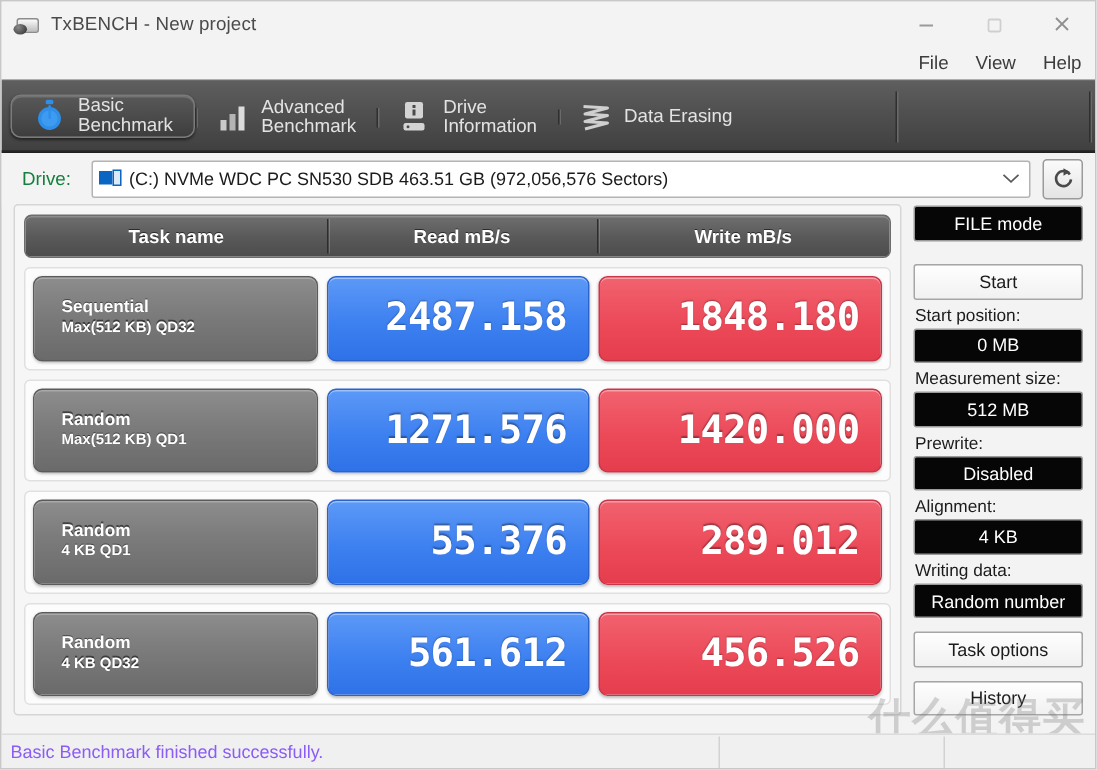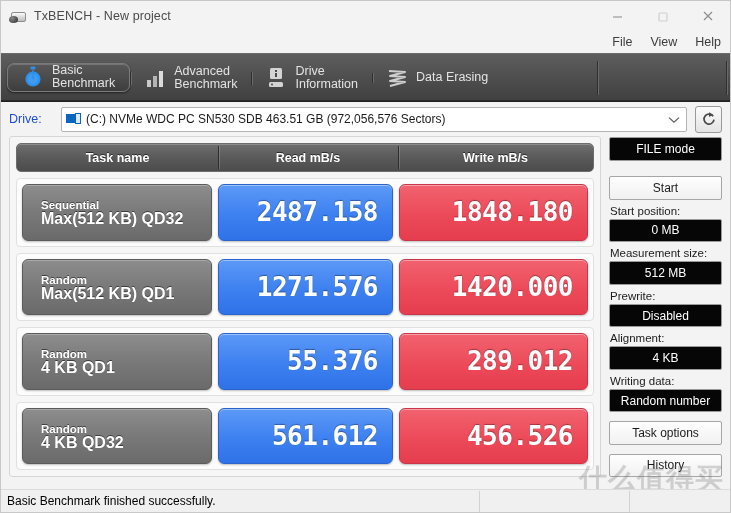--- a/index.html
+++ b/index.html
@@ -62,21 +62,21 @@
     background:linear-gradient(#585858,#4a4a4a 55%,#3d3d3d);
     border:1px solid #7a7a7a;
     box-shadow:inset 0 1px 0 rgba(255,255,255,.17),0 1px 2px rgba(0,0,0,.5);
   }
   .tab.active:before{display:none;}
   .tab-label{font-size:12.5px;line-height:13.5px;white-space:pre-line;}
   .tab-icon{width:22px;height:24px;display:flex;align-items:center;justify-content:center;flex:0 0 auto;}
   .tab-endbar{position:absolute;top:7px;bottom:7px;width:1px;background:#2f2f2f;box-shadow:1px 0 0 #6a6a6a;}
   
   .driverow{height:34px;display:flex;align-items:center;padding:0 8px;gap:8px;background:#f3f3f3;}
-  .drive-label{font-size:12.5px;color:#1d4ed8;width:44px;}
+  .drive-label{font-size:12.5px;color:#15803d;width:44px;text-align:center;}
   .drive-combo{
     flex:1;height:23px;background:#fff;border:1px solid #b4b4b4;border-radius:2px;
     display:flex;align-items:center;padding:0 4px;position:relative;
   }
   .drive-dico{width:14px;height:12px;margin-right:6px;position:relative;flex:0 0 auto;}
   .drive-dico .sq1{position:absolute;left:0;top:1px;width:9px;height:9px;background:#0a66c2;}
   .drive-dico .sq2{position:absolute;left:9px;top:0;width:6px;height:11px;border:1px solid #0a66c2;box-sizing:border-box;background:#dce9f7;}
   .drive-text{font-size:12px;color:#1b1b1b;white-space:nowrap;overflow:hidden;}
   .combo-arrow{position:absolute;right:6px;top:50%;transform:translateY(-50%);}
   .refresh-btn{
@@ -113,21 +113,21 @@
   }
   .task-btn{
     flex:0 0 190px;align-self:stretch;border-radius:6px;
     background:linear-gradient(#8d8d8d,#7b7b7b 45%,#6a6a6a);
     border:1px solid #5b5b5b;
     box-shadow:inset 0 1px 0 rgba(255,255,255,.25),0 1px 2px rgba(0,0,0,.25);
     display:flex;flex-direction:column;justify-content:center;padding-left:18px;
     box-sizing:border-box;color:#fff;text-shadow:0 -1px 0 rgba(0,0,0,.5);
   }
   .task-t1{font-size:11.5px;font-weight:bold;line-height:14px;}
-  .task-t2{font-size:16px;font-weight:bold;line-height:14px;}
+  .task-t2{font-size:10px;font-weight:bold;line-height:14px;}
   .val{
     align-self:stretch;border-radius:6px;display:flex;align-items:center;
     justify-content:flex-end;padding-right:14px;box-sizing:border-box;
     font-family:"DejaVu Sans Mono",monospace;
     font-size:26px;font-weight:bold;color:#fff;letter-spacing:-.5px;
     text-shadow:0 -1px 1px rgba(0,0,0,.35);
   }
   .val.read{
     flex:0 0 175px;
     background:linear-gradient(#5c99f7,#3d80f0 55%,#2f72e8);
@@ -159,21 +159,21 @@
   
   .statusbar{
     position:absolute;left:0;right:0;bottom:0;height:22px;
     background:#f0f0f0;border-top:1px solid #dcdcdc;
     display:flex;align-items:center;
   }
   .sb-seg1{flex:1;height:21px;display:flex;align-items:center;padding-left:6px;
     border-right:1px solid #d2d2d2;box-sizing:border-box;}
   .sb-seg2{flex:0 0 150px;height:21px;border-right:1px solid #d2d2d2;box-sizing:border-box;}
   .sb-seg3{flex:0 0 100px;height:21px;}
-  .status-text{font-size:12px;color:#000000;}
+  .status-text{font-size:12px;color:#8b5cf6;}
   
   .watermark{
     position:absolute;right:6px;bottom:14px;
     font-family:Liberation Mono, monospace;
     font-size:28px;font-weight:bold;color:rgba(120,120,120,.30);
     letter-spacing:1px;pointer-events:none;user-select:none;
   }
 </style>
 </head>
 <body>

